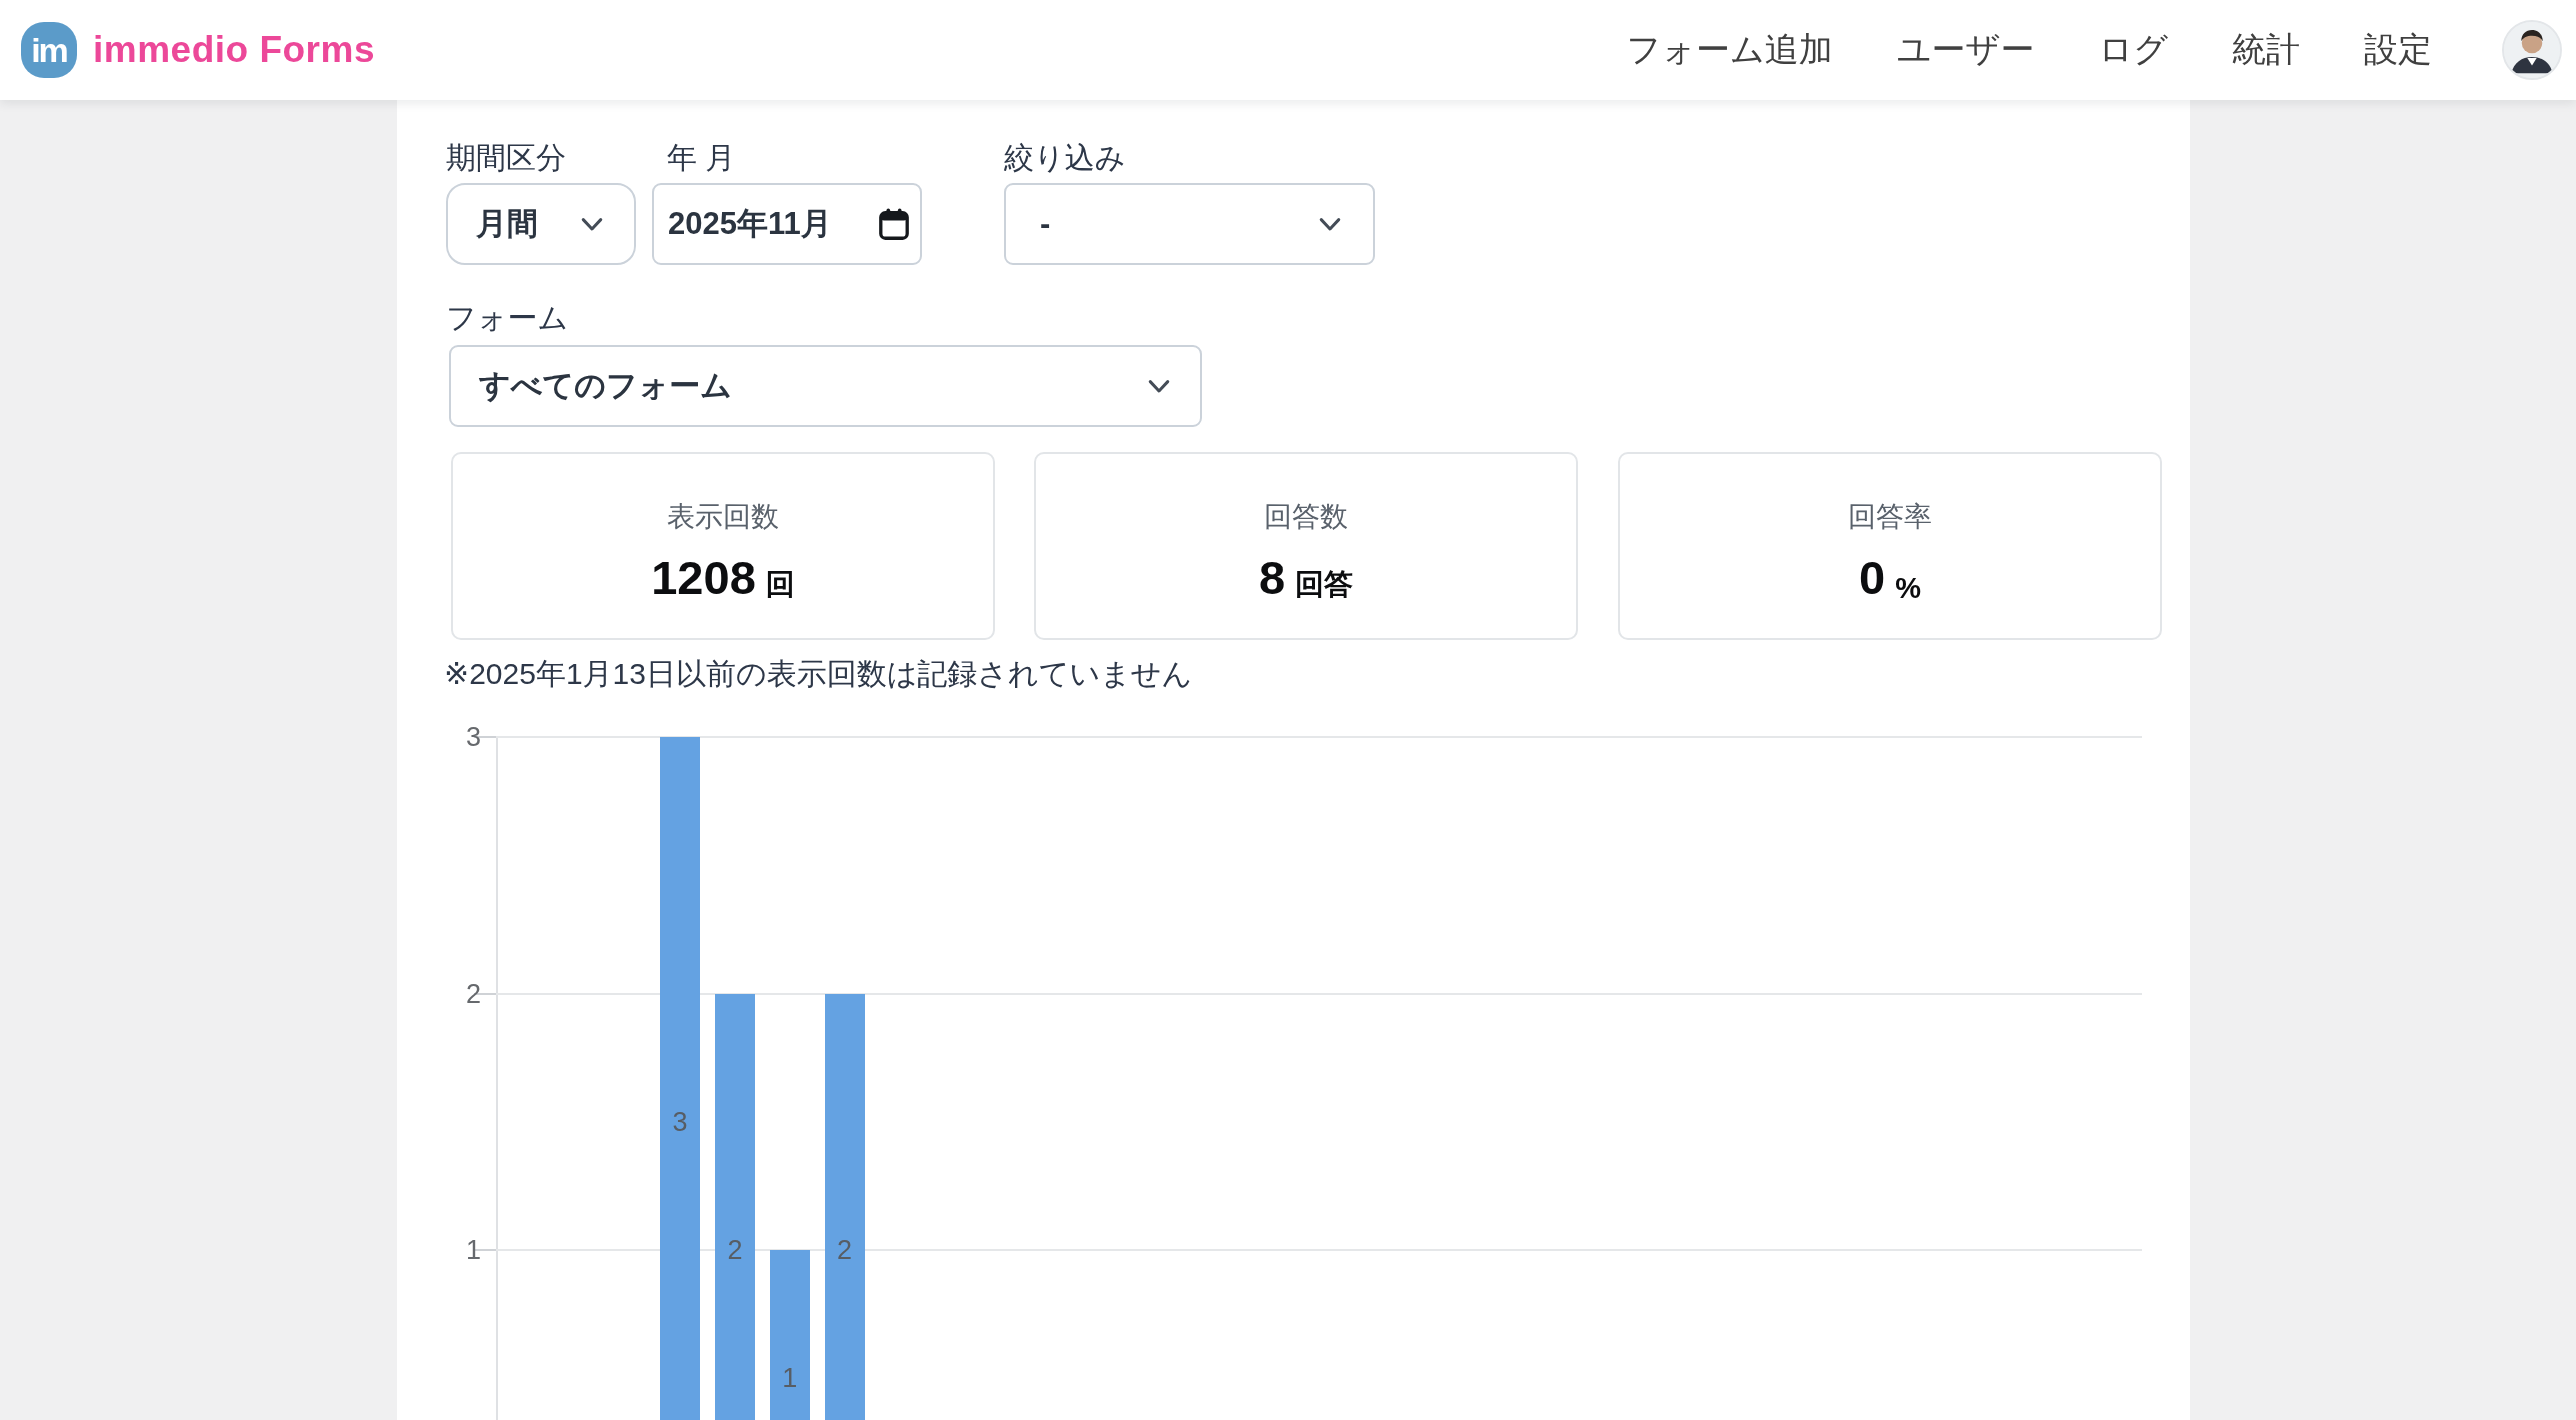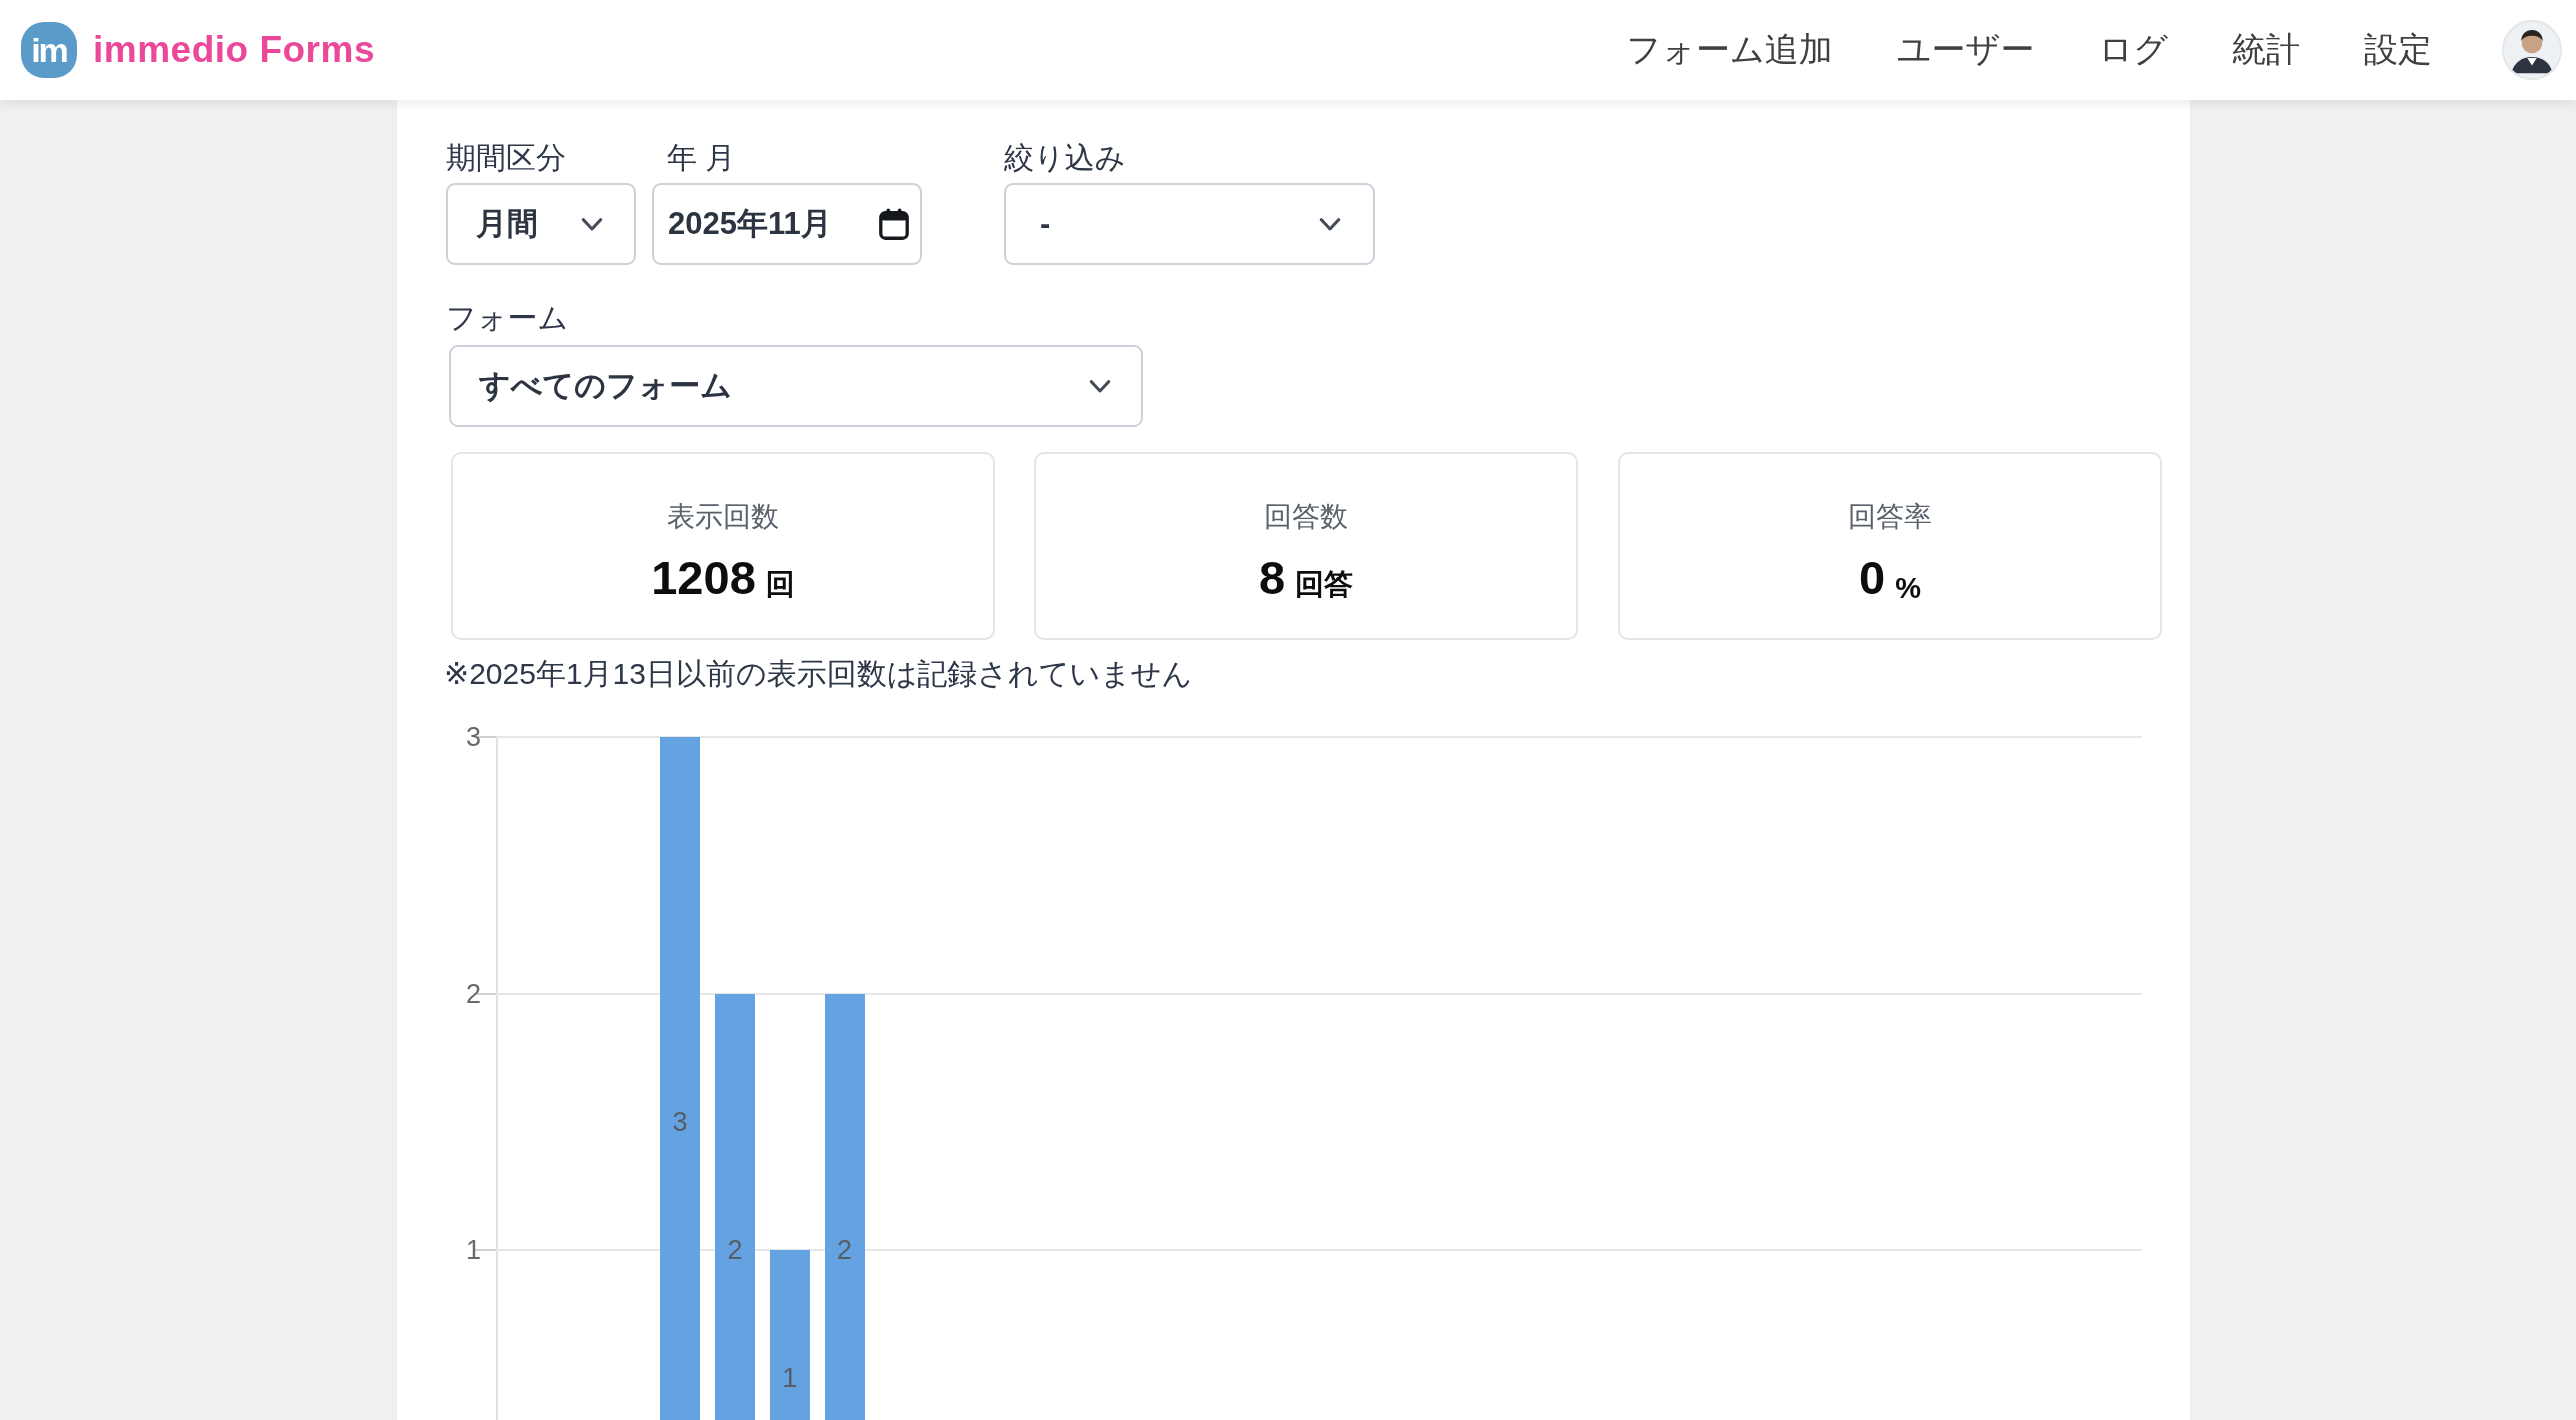--- a/index.html
+++ b/index.html
@@ -96,21 +96,21 @@
     </div>
   </div>
 </div>
 
 <div class="content">
 
   <div class="field-label" style="left:49px; top:38px;">期間区分</div>
   <div class="field-label" style="left:270px; top:38px;">年 月</div>
   <div class="field-label" style="left:607px; top:38px;">絞り込み</div>
 
-  <div class="select-box" style="left:49px; top:83px; width:190px;">
+  <div class="select-box" style="left:49px; top:83px; width:190px;border-radius:19px;">
     <span class="select-value">月間</span>
     <svg class="chevron" style="margin-right:27px;" viewBox="0 0 24 24">
       <polyline points="5,8.5 12,16 19,8.5" fill="none" stroke="#444c57" stroke-width="2.4" stroke-linecap="round" stroke-linejoin="round"></polyline>
     </svg>
   </div>
 
   <div class="date-box" style="left:255px; top:83px; width:270px;">
     <span class="select-value" style="padding-left:14px;">2025年11月</span>
     <svg class="cal-icon" viewBox="0 0 24 24">
       <rect x="3.2" y="4.5" width="17.6" height="17" rx="3" fill="none" stroke="#15181c" stroke-width="2.2"></rect>
@@ -121,21 +121,21 @@
   </div>
 
   <div class="select-box" style="left:607px; top:83px; width:371px;">
     <span class="select-value" style="padding-left:34px;">-</span>
     <svg class="chevron" style="margin-right:28px;" viewBox="0 0 24 24">
       <polyline points="5,8.5 12,16 19,8.5" fill="none" stroke="#444c57" stroke-width="2.4" stroke-linecap="round" stroke-linejoin="round"></polyline>
     </svg>
   </div>
 
   <div class="field-label" style="left:49px; top:198px;">フォーム</div>
-  <div class="select-box" style="left:52px; top:245px; width:694px;">
+  <div class="select-box" style="left:52px; top:245px; width:753px;">
     <span class="select-value">すべてのフォーム</span>
     <svg class="chevron" style="margin-right:26px;" viewBox="0 0 24 24">
       <polyline points="5,8.5 12,16 19,8.5" fill="none" stroke="#444c57" stroke-width="2.4" stroke-linecap="round" stroke-linejoin="round"></polyline>
     </svg>
   </div>
 
   <div class="card" style="left:54px;">
     <div class="card-title">表示回数</div>
     <div class="card-value-line">
       <span class="card-value">1208</span>

